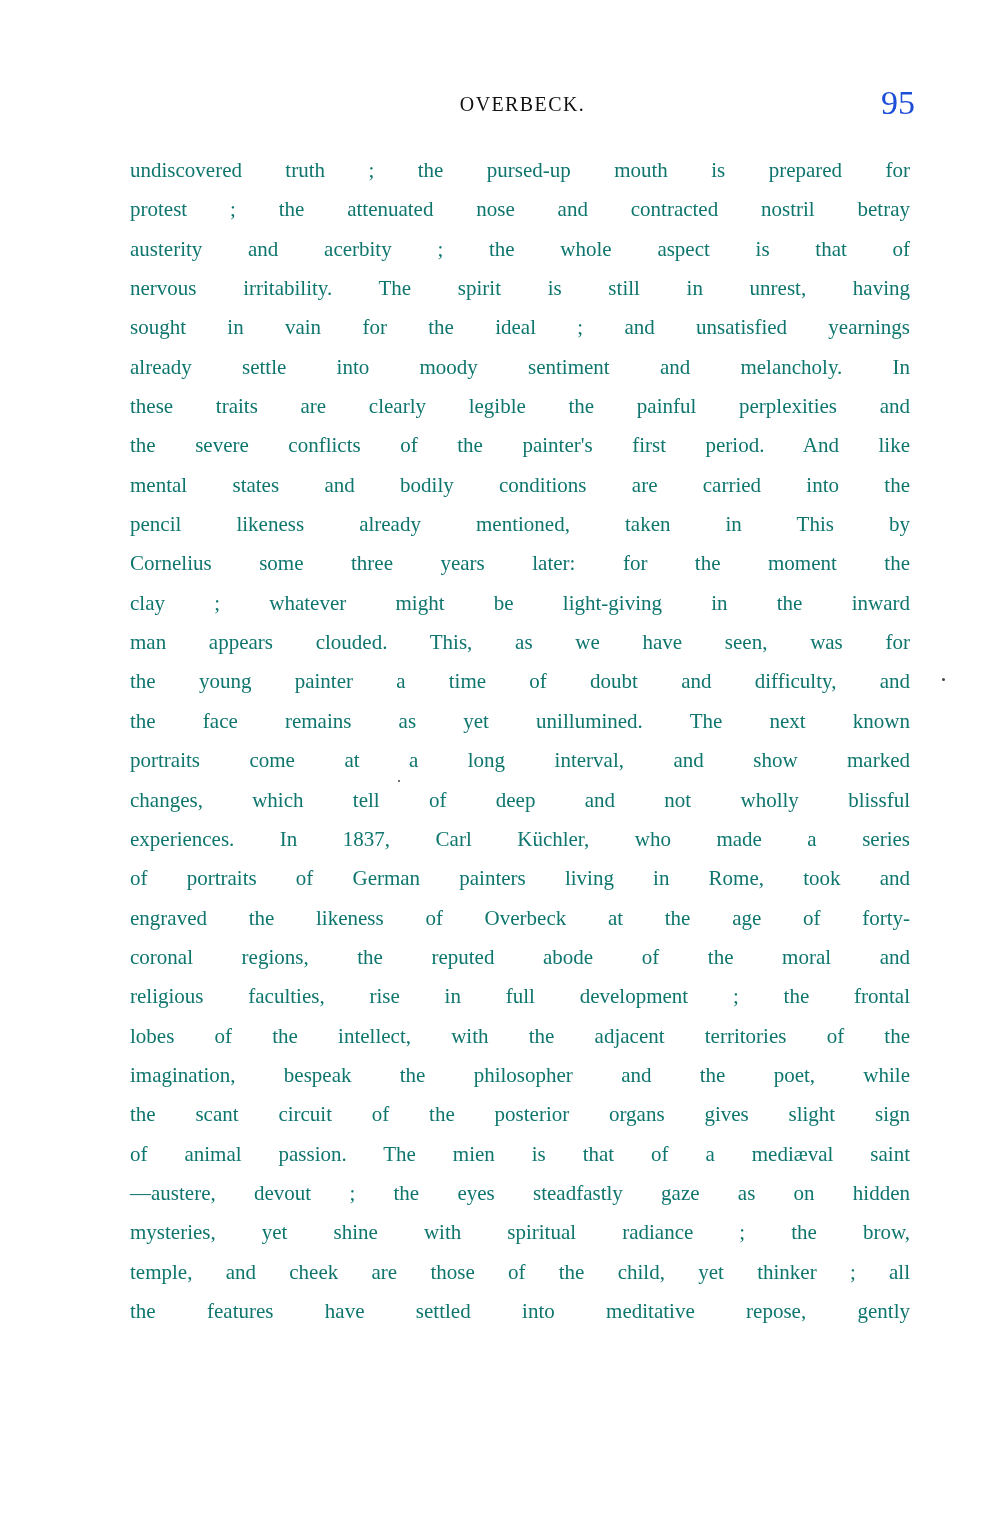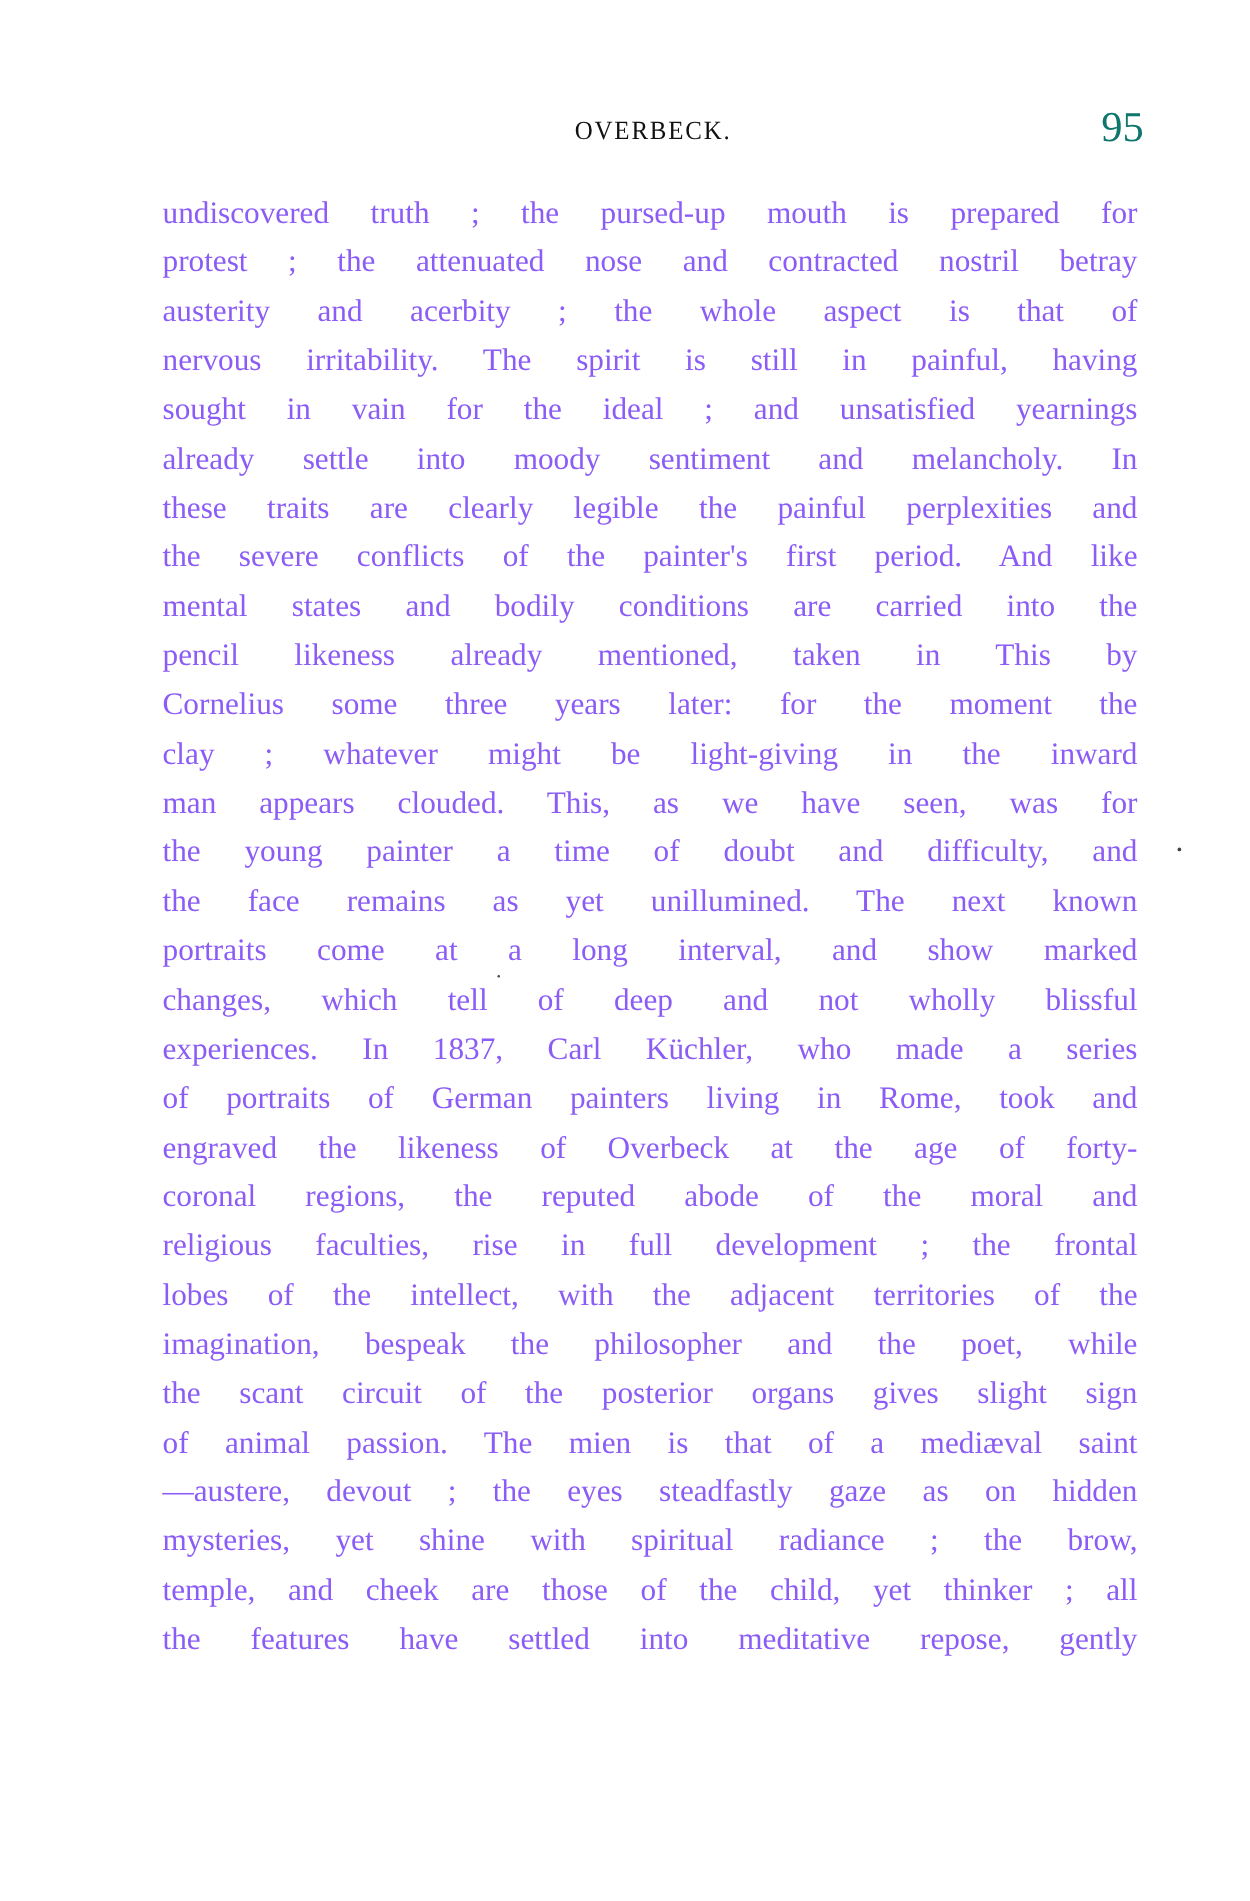--- a/index.html
+++ b/index.html
@@ -6,44 +6,44 @@
   body { width: 1000px; height: 1521px; position: relative; overflow: hidden; }
   .page { position: absolute; left: 0; top: 0; width: 884px; height: 1521px; background: #ffffff; }
   .header { position: absolute; top: 86px; left: 130px; width: 785px; height: 40px; }
   .running-head {
     position: absolute; left: 0; width: 785px; text-align: center; top: 6px;
     font-family: "Liberation Serif", serif; font-size: 21px; letter-spacing: 1.5px;
     color: #111; font-weight: normal; transform: scaleX(0.95);
   }
   .page-number {
     position: absolute; right: 0; top: -2px;
-    font-family: "Liberation Serif", serif; font-size: 34px; color: #0f766e;
+    font-family: "Liberation Serif", serif; font-size: 34px; color: #1d4ed8;
   }
   .body-text { position: absolute; left: 130px; top: 151px; width: 780px; }
   .line {
-    font-family: "Liberation Serif", serif; font-size: 25px; color: #8b5cf6;
+    font-family: "Liberation Serif", serif; font-size: 21px; color: #0f766e;
     height: 39.35px; line-height: 39.35px; white-space: nowrap;
     text-align: justify; text-align-last: justify; display: block;
   }
   .speck { position: absolute; width: 3px; height: 3px; background: #444; border-radius: 50%; }
 </style>
 </head>
 <body>
 
 <div class="page">
   <div class="header">
     <div class="running-head">OVERBECK.</div>
     <div class="page-number">95</div>
   </div>
 
   <div class="body-text" id="body-text">
       <div class="line">undiscovered truth ; the pursed-up mouth is prepared for</div>
       <div class="line">protest ; the attenuated nose and contracted nostril betray</div>
       <div class="line">austerity and acerbity ; the whole aspect is that of</div>
-      <div class="line">nervous irritability. The spirit is still in painful, having</div>
+      <div class="line">nervous irritability. The spirit is still in unrest, having</div>
       <div class="line">sought in vain for the ideal ; and unsatisfied yearnings</div>
       <div class="line">already settle into moody sentiment and melancholy. In</div>
       <div class="line">these traits are clearly legible the painful perplexities and</div>
       <div class="line">the severe conflicts of the painter's first period. And like</div>
       <div class="line">mental states and bodily conditions are carried into the</div>
       <div class="line">pencil likeness already mentioned, taken in This by</div>
       <div class="line">Cornelius some three years later: for the moment the</div>
       <div class="line">clay ; whatever might be light-giving in the inward</div>
       <div class="line">man appears clouded. This, as we have seen, was for</div>
       <div class="line">the young painter a time of doubt and difficulty, and</div>

